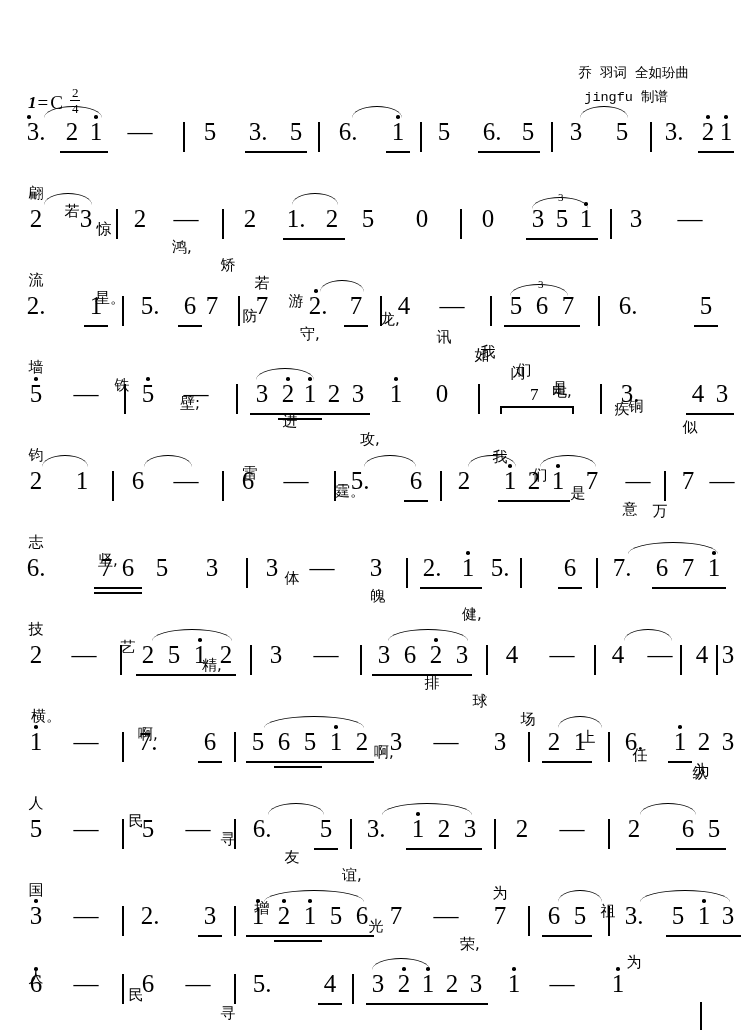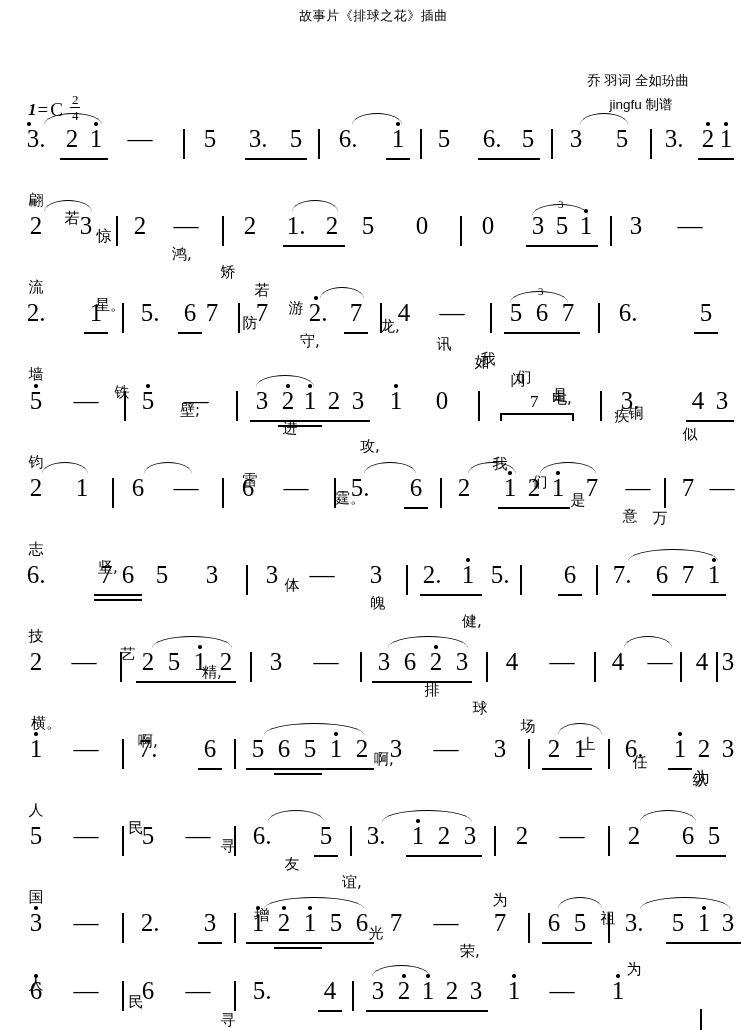--- a/index.html
+++ b/index.html
@@ -37,24 +37,24 @@
     font-family: "DejaVu Sans", sans-serif;
     font-size: 13px;
     margin-top: 7px;
     padding-left: 6px;
     letter-spacing: 0.5px;
   }
   .credits {
     position: absolute;
     right: 52px;
     top: 62px;
-    font-family: Liberation Sans, sans-serif;
+    font-family: Liberation Mono, monospace;
     font-size: 13.5px;
     line-height: 24px;
-    text-align: center;
+    text-align: left;
   }
   .credit-line2 {
     padding-left: 6px;
   }
   
   .keysig {
     position: absolute;
     left: 28px;
     top: 88px;
     font-family: "Liberation Serif", serif;
@@ -162,21 +162,20 @@
     top: 4px;
     height: 30px;
   }
   .endbar .thin { position:absolute; width:1.6px; background:#000; height:100%; left:0;}
 </style>
 </head>
 <body>
 
 <div class="sheet">
 
-  <div class="subtitle">故事片《排球之花》插曲</div>
 
   <div class="credits">
     <div>乔 羽词 全如玢曲</div>
     <div class="credit-line2">jingfu 制谱</div>
   </div>
 
   <div class="keysig">
     <span class="k1">1</span>
     <span class="keq">=</span>
     <span class="kc">C</span>

